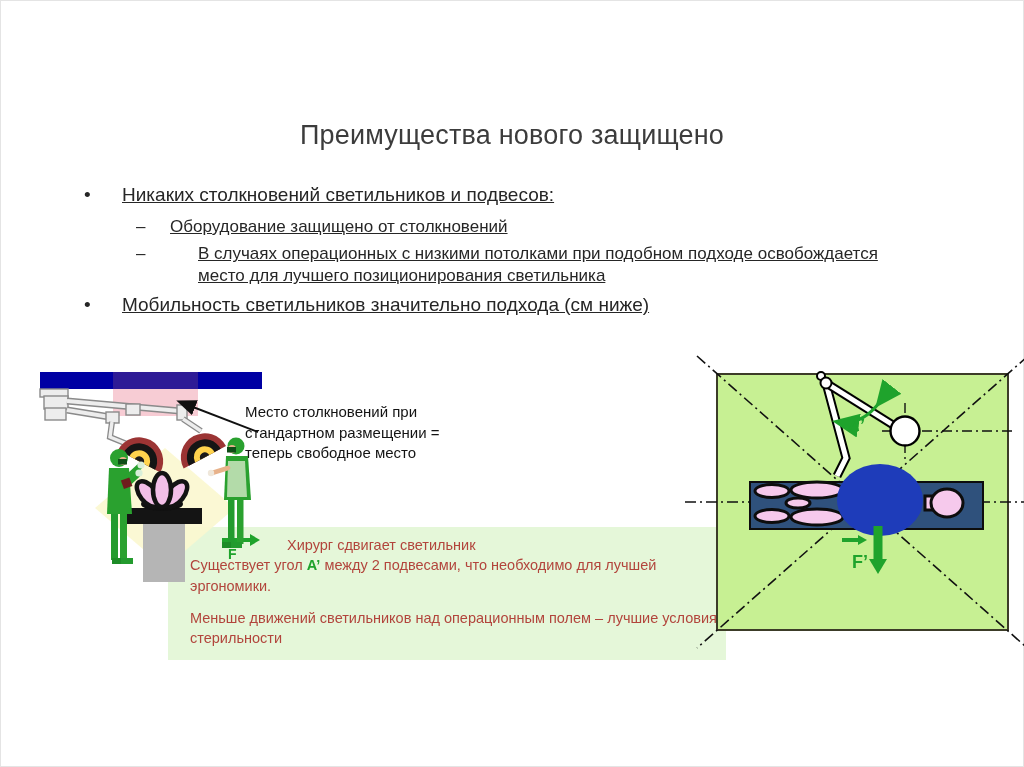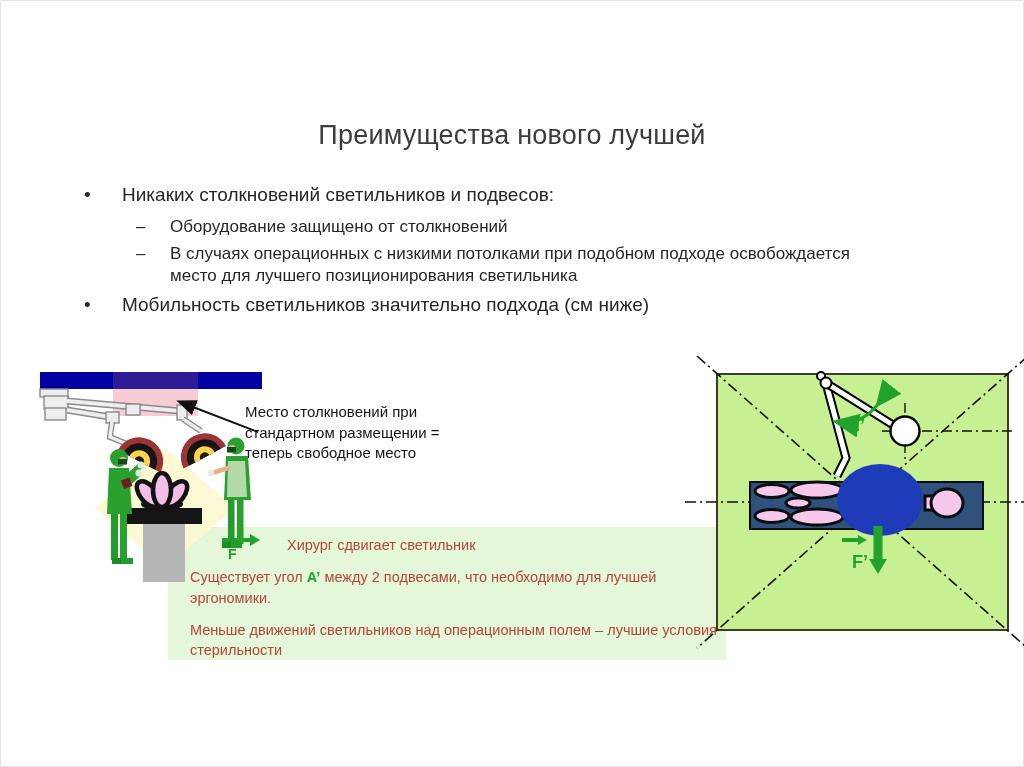--- a/index.html
+++ b/index.html
@@ -13,56 +13,56 @@
   .title{
     position:absolute;top:120px;left:0;width:1024px;text-align:center;
     font-size:27px;color:#3c3c3c;letter-spacing:.2px;
   }
   .bullets{position:absolute;left:84px;top:183px;width:880px;}
   .b-item{display:flex;align-items:flex-start;}
   .b-item.l1{font-size:19px;line-height:1.3;margin-bottom:8px;color:#262626;}
   .b-item.l2{font-size:17px;line-height:1.28;margin-left:52px;margin-bottom:6px;color:#262626;}
   .b-marker{flex:0 0 38px;}
   .b-item.l2 .b-marker{flex:0 0 34px;}
-  .b-text{flex:1;}
+  .b-text{flex:1;text-decoration:underline;}
   .left-svg{position:absolute;left:30px;top:360px;z-index:5;pointer-events:none;}
   .right-svg{position:absolute;left:680px;top:355px;z-index:4;}
   .annotation{
     position:absolute;left:245px;top:402px;width:222px;
     font-size:15px;line-height:1.38;color:#141414;z-index:3;
   }
   .info-box{
     position:absolute;left:168px;top:527px;width:558px;height:133px;
     background:#e5f7d9;z-index:2;box-sizing:border-box;
     padding:8px 10px 0 22px;
     font-size:14.5px;line-height:1.4;color:#b2453c;
   }
-  .info-line1{margin-left:97px;margin-bottom:12px;}
+  .info-line1{margin-left:97px;margin-bottom:0;}
   .accent-green{color:#1fa32c;font-weight:bold;}
   .f-arrow-svg{position:absolute;left:40px;top:4px;}
 </style>
 </head>
 <body>
 
 <div class="slide-frame"></div>
 
-<div class="title">Преимущества нового лучшей</div>
+<div class="title">Преимущества нового защищено</div>
 
 <div class="bullets">
   <div class="b-item l1">
     <span class="b-marker">•</span>
     <span class="b-text">Никаких столкновений светильников и подвесов:</span>
   </div>
   <div class="b-item l2">
     <span class="b-marker">–</span>
     <span class="b-text">Оборудование защищено от столкновений</span>
   </div>
   <div class="b-item l2">
     <span class="b-marker">–</span>
-    <span class="b-text" style="max-width:700px;">В случаях операционных с низкими потолками при подобном подходе освобождается место для лучшего позиционирования светильника</span>
+    <span class="b-text" style="max-width:700px;margin-left:28px;">В случаях операционных с низкими потолками при подобном подходе освобождается место для лучшего позиционирования светильника</span>
   </div>
   <div class="b-item l1">
     <span class="b-marker">•</span>
     <span class="b-text">Мобильность светильников значительно подхода (см ниже)</span>
   </div>
 </div>
 
 <div class="annotation">Место столкновений при стандартном размещении = теперь свободное место</div>
 
 <div class="info-box">

